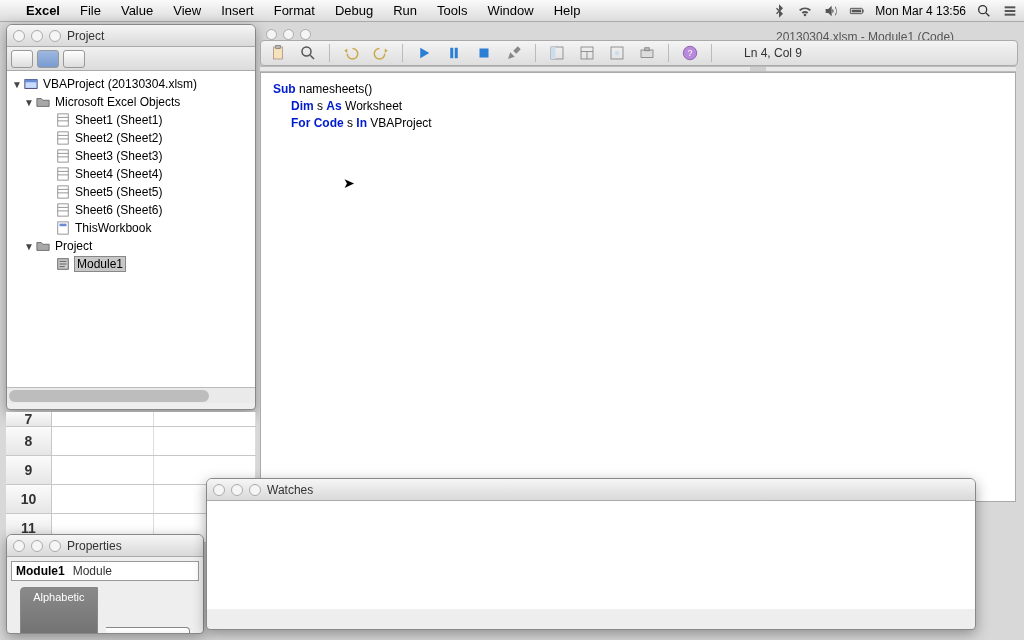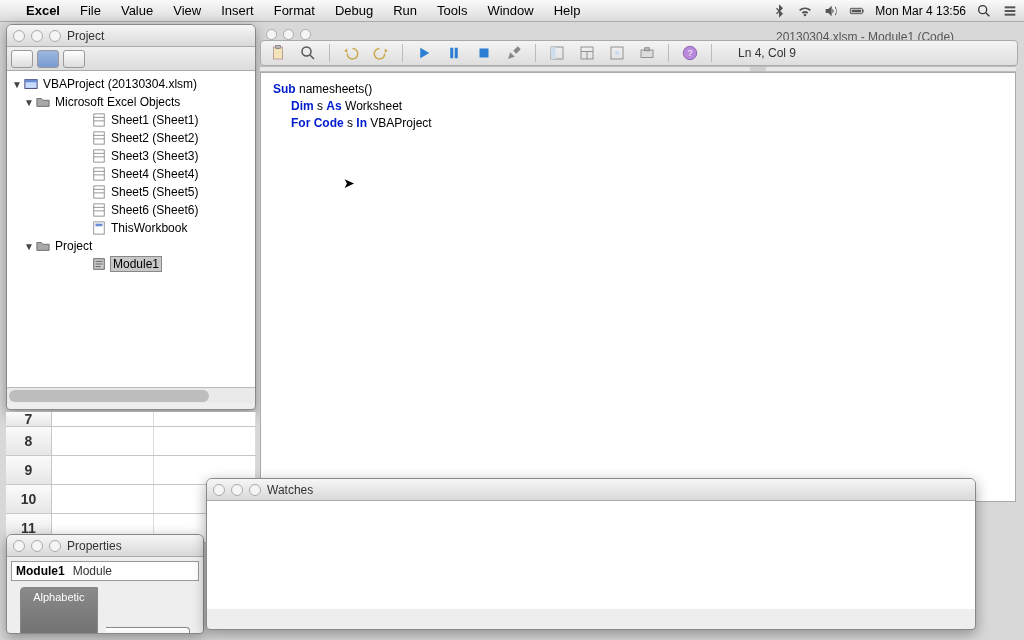--- a/index.html
+++ b/index.html
@@ -27,35 +27,35 @@
 
 #project-panel { left:6px; top:24px; width:250px; height:386px; }
 #project-panel .toolbar { height:24px; background:linear-gradient(#f0f0f0,#dcdcdc); border-bottom:1px solid #aaa; display:flex; align-items:center; padding:0 4px; gap:4px; }
 .sel-btn { width:22px; height:18px; border:1px solid #999; background:linear-gradient(#fff,#ddd); border-radius:3px; }
 #project-panel .tree { background:#fff; height:316px; overflow:auto; padding:4px 0; }
 .tree-row { display:flex; align-items:center; height:18px; padding-left:4px; white-space:nowrap; }
 .tree-row .arrow { width:12px; text-align:center; font-size:10px; color:#444; }
 .tree-row .ic { width:16px; height:14px; margin-right:4px; display:inline-flex; align-items:center; justify-content:center; }
 .tree-row .ic.proj svg, .tree-row .ic svg { width:14px; height:14px; }
 .tree-row.selected span.lbl { background:#c8c8c8; outline:1px solid #888; padding:0 2px; }
-.ind-1 { padding-left:16px; } .ind-3 { padding-left:84px; }
+.ind-1 { padding-left:16px; } .ind-3 { padding-left:48px; }
 #project-panel .hscroll { height:16px; background:#eaeaea; border-top:1px solid #bbb; position:relative; }
 #project-panel .hscroll .thumb { position:absolute; left:2px; top:2px; height:12px; width:200px; border-radius:6px; background:#bdbdbd; }
 
 
 .codewin { position:absolute; left:260px; top:24px; right:0; bottom:0; }
 .codewin .top-strip { height:16px; display:flex; align-items:flex-end; padding-left:6px; gap:4px; }
 .codewin .top-strip .tl { display:flex; gap:6px; }
 .codewin .top-strip .tl .dot { width:11px; height:11px; }
 .codewin .tab-title-clip { position:absolute; left:516px; top:6px; font-size:12px; color:#555; }
 .codewin .toolbar { height:26px; background:linear-gradient(#f4f4f4,#dedede); border:1px solid #aaa; border-radius:4px; margin:0 6px 0 0; display:flex; align-items:center; padding:0 6px; gap:8px; position:relative; }
 .tool-btn { width:22px; height:20px; display:inline-flex; align-items:center; justify-content:center; border-radius:3px; }
 .tool-btn svg { width:18px; height:18px; }
 .tool-sep { width:1px; height:18px; background:#bbb; margin:0 2px; }
-.codewin .toolbar .status { margin-left:16px; color:#333; font-size:12px; }
+.codewin .toolbar .status { margin-left:22px; color:#333; font-size:12px; }
 .codewin .editor-wrap { position:absolute; left:0; top:42px; right:0; bottom:0; }
 .codewin .ruler { height:6px; background:#e8e8e8; border-top:1px solid #bbb; border-bottom:1px solid #bbb; margin-left:0; margin-right:8px; position:relative; }
 .codewin .ruler::after { content:""; position:absolute; left:490px; top:0; bottom:0; width:16px; background:#cfcfcf; }
 .codewin .editor { background:#fff; border:1px solid #aaa; margin:0 8px 0 0; height:430px; padding:8px 12px; font-family: Menlo, Consolas, monospace; font-size:13px; line-height:17px; position:relative; }
 .kw { color:#001bcf; font-weight:bold; }
 .plain { color:#000; }
 .cursor-arrow { position:absolute; left:82px; top:102px; font-size:14px; color:#000; pointer-events:none; }
 
 
 .sheet-peek { position:absolute; left:6px; top:412px; width:250px; }

